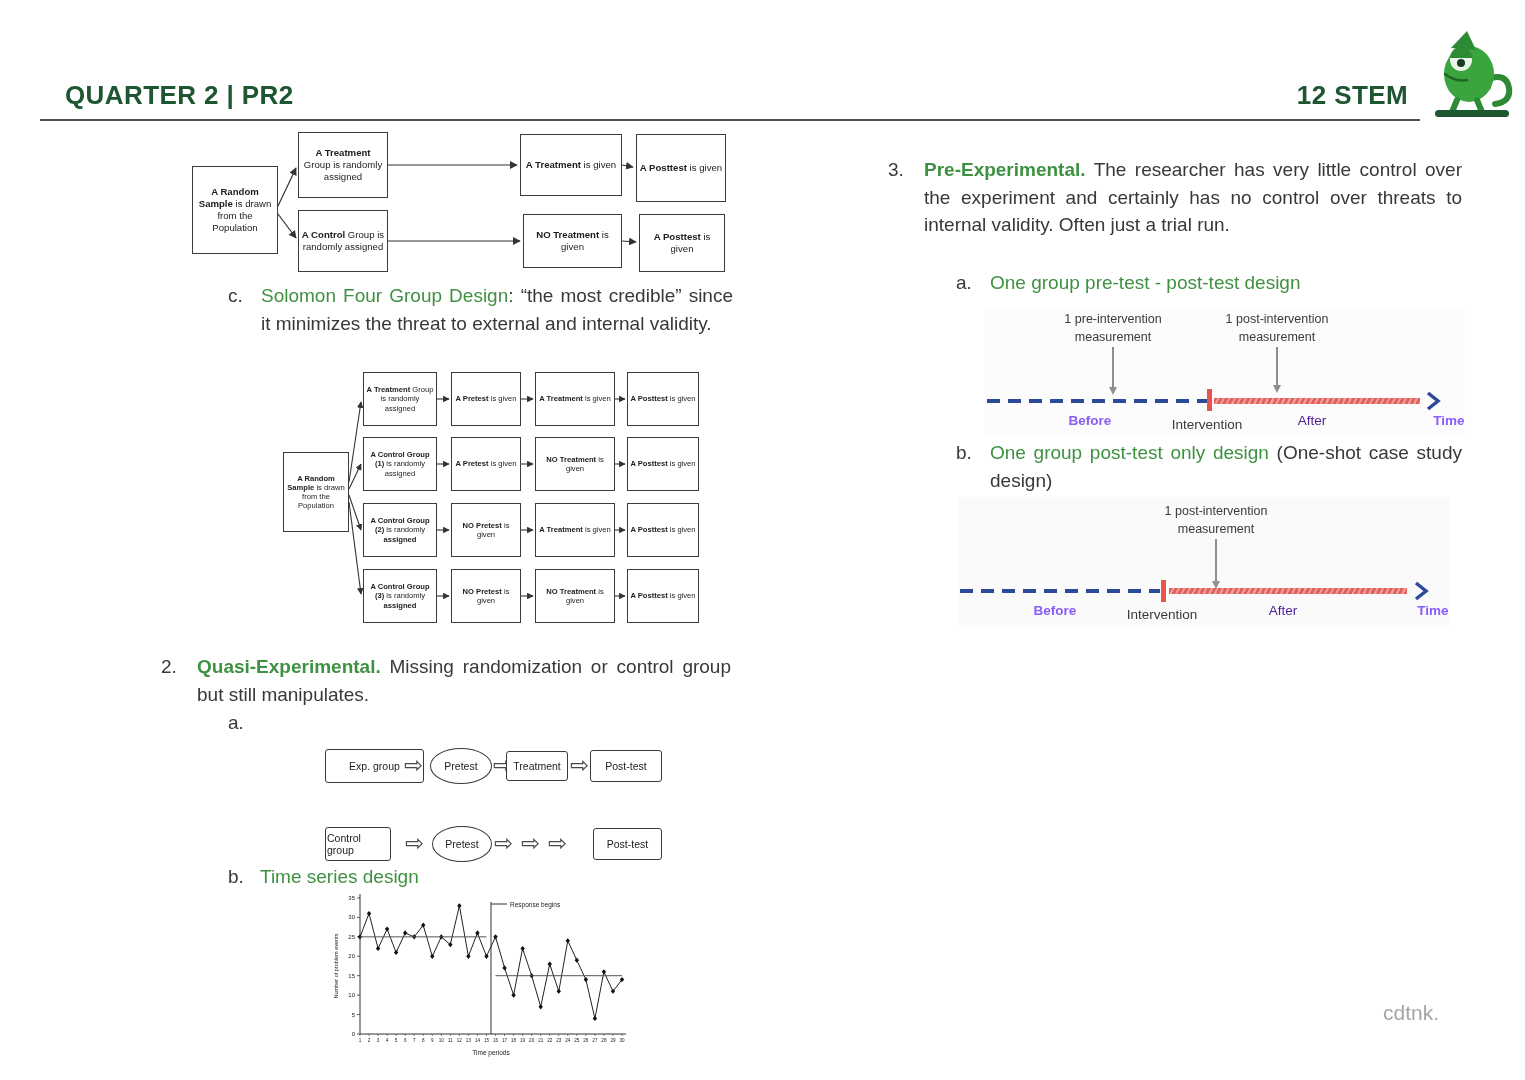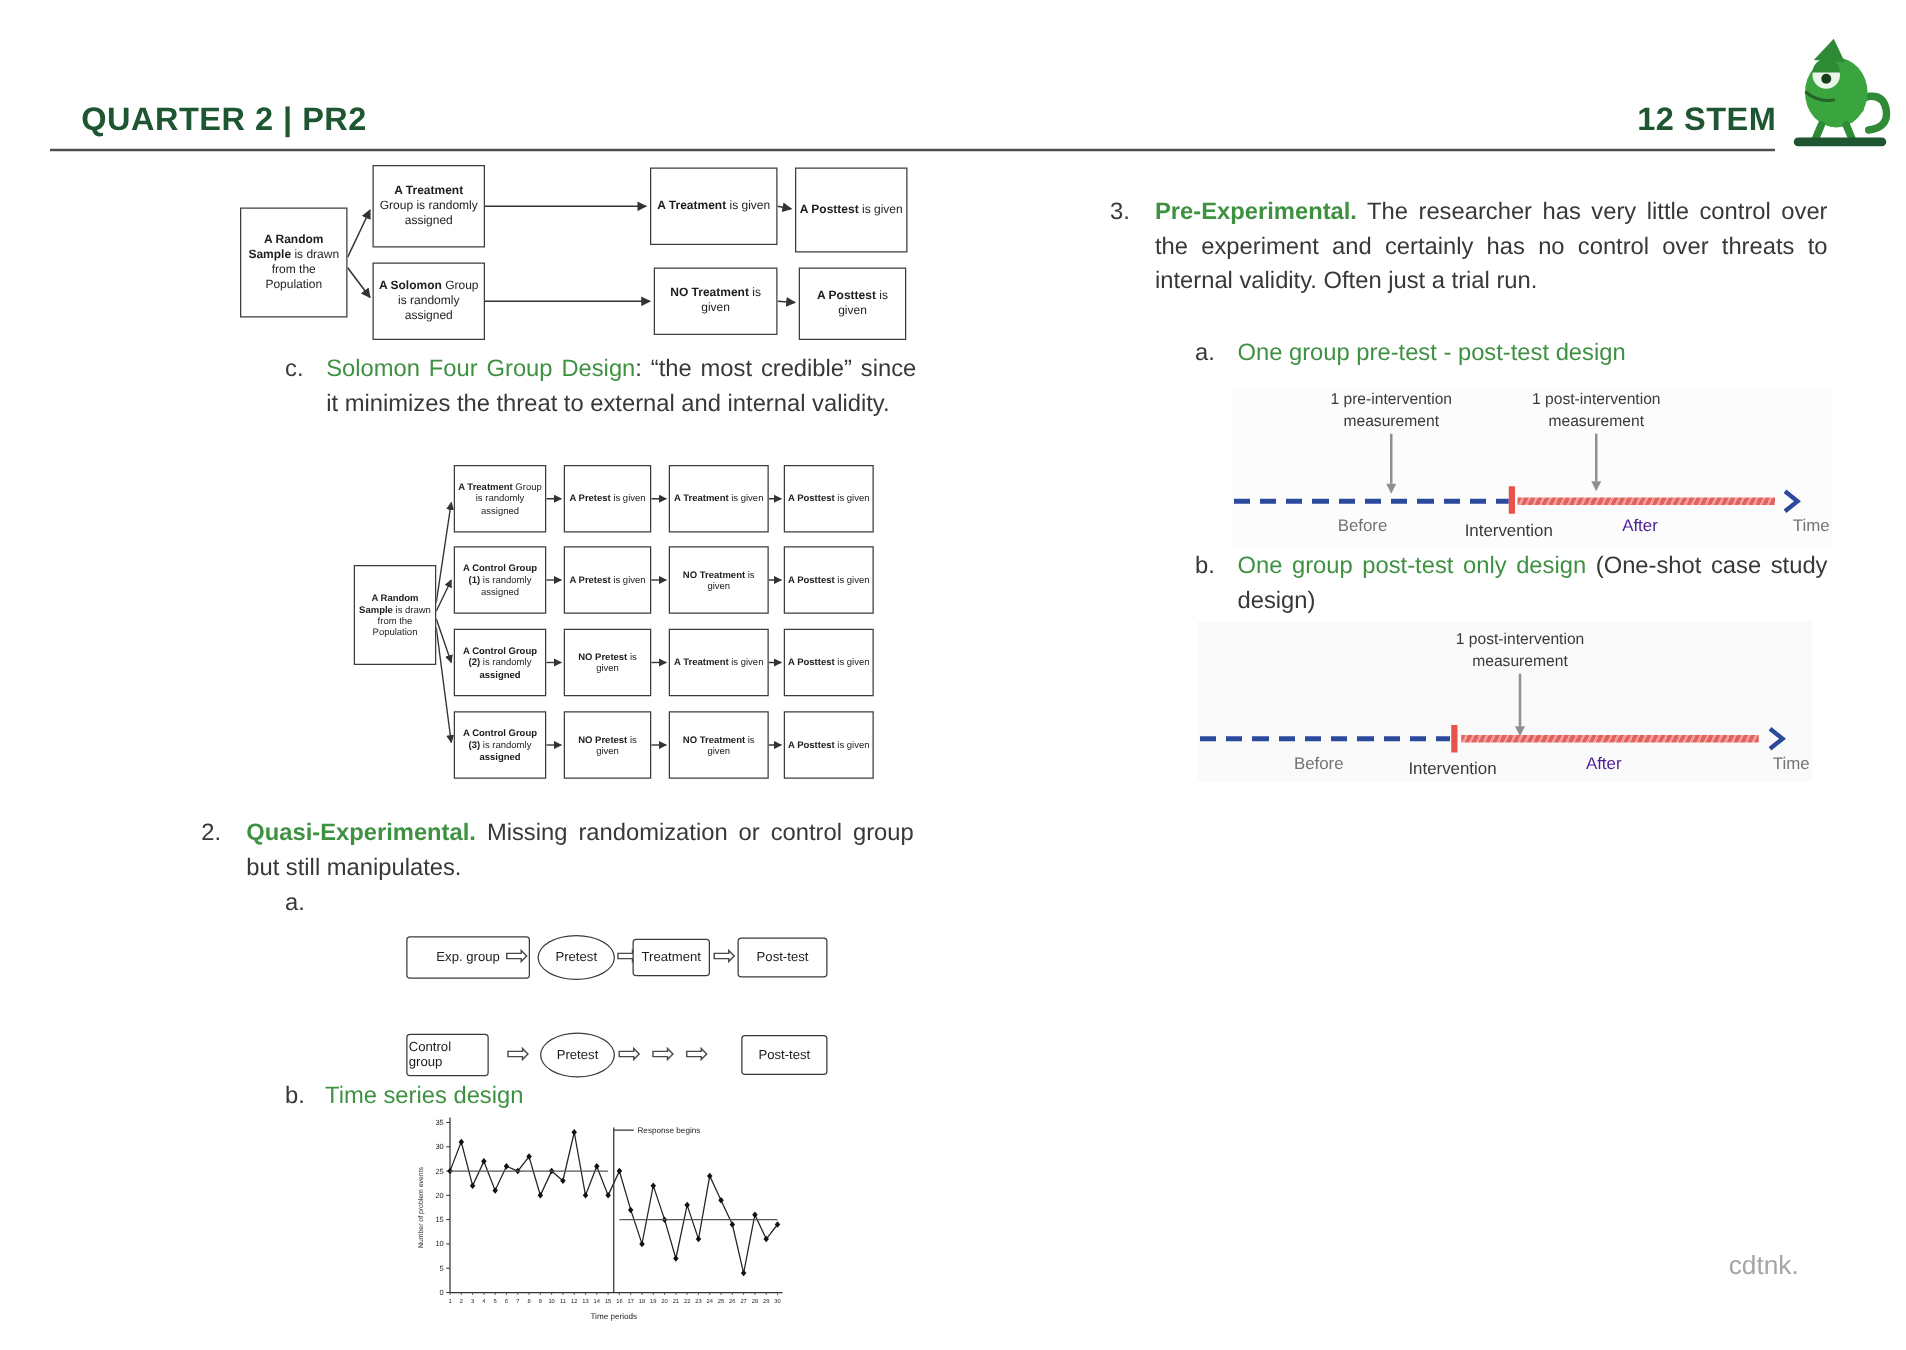--- a/index.html
+++ b/index.html
@@ -23,33 +23,33 @@
   .nellipse{position:absolute;border:1.5px solid #3a3a3a;border-radius:50%;background:#fff;display:flex;align-items:center;justify-content:center;font-size:10.5px;color:#1d1d1d;box-sizing:border-box;}
   .barrow{position:absolute;font-size:23px;color:#4a4a4a;line-height:1;font-family:"DejaVu Sans",sans-serif;}
   .timeline{position:absolute;background:#fcfcfc;}
   .tl-label{position:absolute;text-align:center;font-size:12.5px;color:#3a3a3a;line-height:1.4;}
   .vline{position:absolute;width:1.6px;background:#8f8f8f;}
   .tri-down{position:absolute;width:0;height:0;border-left:4.5px solid transparent;border-right:4.5px solid transparent;border-top:8px solid #8f8f8f;}
   .dash-blue{position:absolute;height:4px;background:repeating-linear-gradient(90deg,#2b4a9b 0 13px,transparent 13px 21px);}
   .red-tick{position:absolute;width:5px;height:22px;background:#e8534e;}
   .red-line{position:absolute;height:6px;background:repeating-linear-gradient(115deg,#e4625e 0 3px,#efa09c 3px 5px);}
   .tl-cap{position:absolute;text-align:center;font-size:13.5px;}
-  .blue{color:#737373;}
+  .blue{color:#8b5cf6;font-weight:bold;}
   .redtxt{color:#4c1d95;}
   .darktxt{color:#3a3a3a;}
   .watermark{position:absolute;color:#a5a5a5;font-size:21px;}
   svg text{font-family:"Liberation Sans",sans-serif;}
 </style>
 </head>
 <body>
 
 <div class="page">
 
   <div class="abs hdr" style="left:65px;top:64px">QUARTER 2 | PR2</div>
-  <div class="abs hdr" style="right:104px;top:64px">12 STEM</div>
+  <div class="abs hdr" style="right:117px;top:64px">12 STEM</div>
   <div class="divider"></div>
 
   <svg class="abs" style="left:1433px;top:6px" width="80" height="98" viewBox="0 0 80 98">
     <path d="M62 82 q16 -2 14 -16 q-2 -12 -13 -11 q-9 1 -8 10" fill="none" stroke="#2f8a36" stroke-width="6" stroke-linecap="round"></path>
     <ellipse cx="36" cy="52" rx="25" ry="28" fill="#3aa43f"></ellipse>
     <path d="M18 26 l16 -17 l9 19 z" fill="#2f8a36"></path>
     <circle cx="28" cy="38" r="11" fill="#eaf6ea"></circle>
     <path d="M17 36 a11 11 0 0 1 22 0 z" fill="#2f8a36"></path>
     <circle cx="28" cy="41" r="4" fill="#173d1a"></circle>
     <path d="M12 52 q10 8 22 6" fill="none" stroke="#256428" stroke-width="2.5" stroke-linecap="round"></path>
@@ -71,21 +71,21 @@
       <line x1="432" y1="37" x2="443" y2="39" stroke="#333" stroke-width="1.2" marker-end="url(#arr1)"></line>
       <line x1="432" y1="113" x2="446" y2="114" stroke="#333" stroke-width="1.2" marker-end="url(#arr1)"></line>
     </svg>
     <div class="fbox med" style="left:2px;top:38px;width:86px;height:88px">
         <span><span class="b">A Random Sample</span><span> is drawn from the Population</span></span>
       </div>
     <div class="fbox med" style="left:108px;top:4px;width:90px;height:66px">
         <span><span class="b">A Treatment</span><span> Group is randomly assigned</span></span>
       </div>
     <div class="fbox med" style="left:108px;top:82px;width:90px;height:62px">
-        <span><span class="b">A Solomon</span><span> Group is randomly assigned</span></span>
+        <span><span class="b">A Control</span><span> Group is randomly assigned</span></span>
       </div>
     <div class="fbox med" style="left:330px;top:6px;width:102px;height:62px">
         <span><span class="b">A Treatment</span><span> is given</span></span>
       </div>
     <div class="fbox med" style="left:333px;top:86px;width:99px;height:54px">
         <span><span class="b">NO Treatment</span><span> is given</span></span>
       </div>
     <div class="fbox med" style="left:446px;top:6px;width:90px;height:68px">
         <span><span class="b">A Posttest</span><span> is given</span></span>
       </div>

